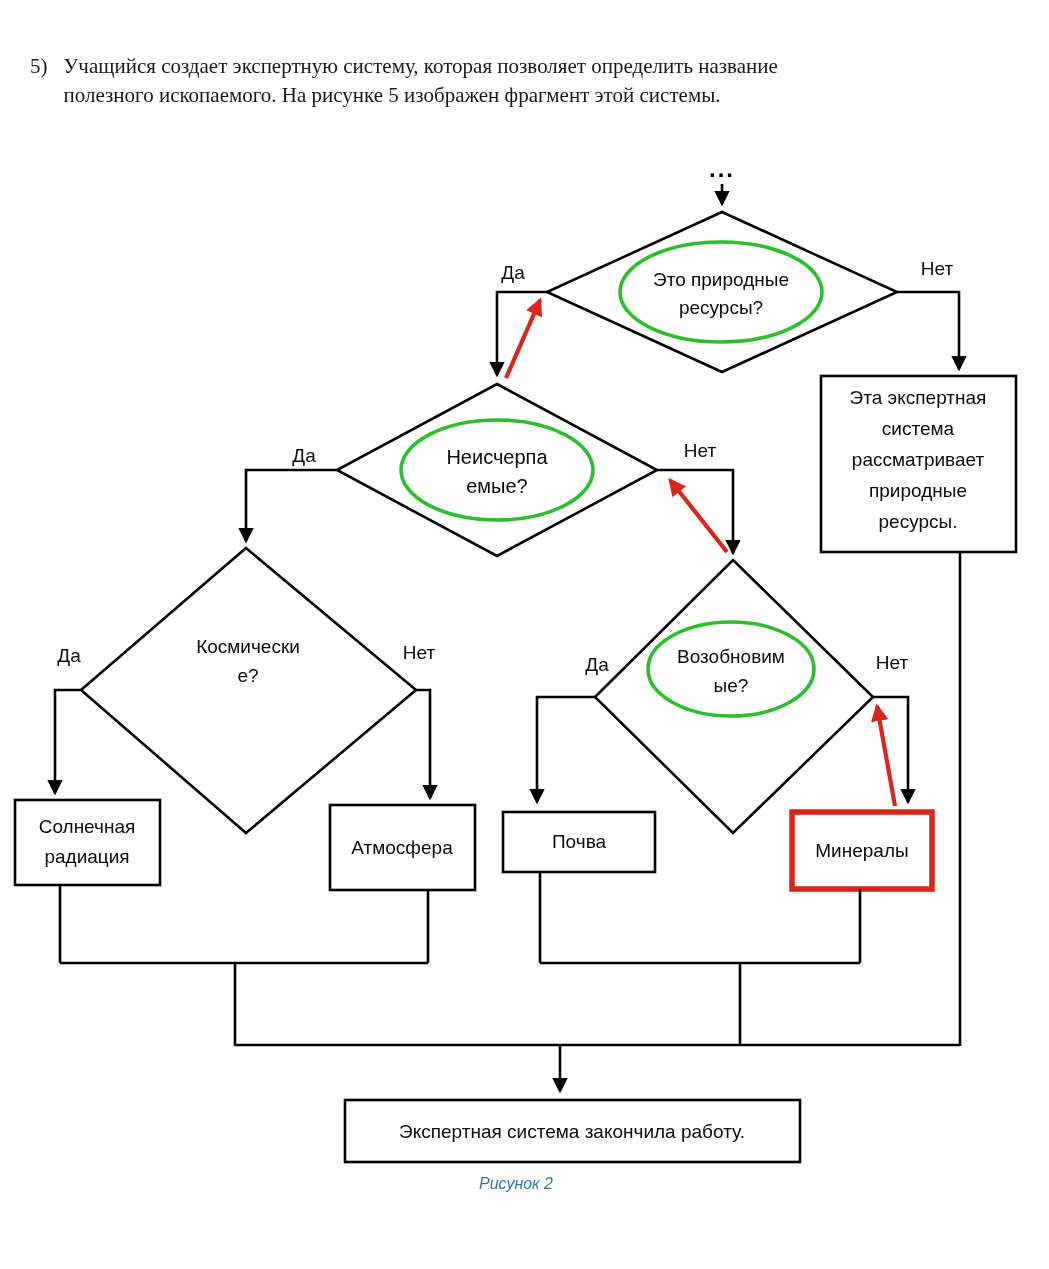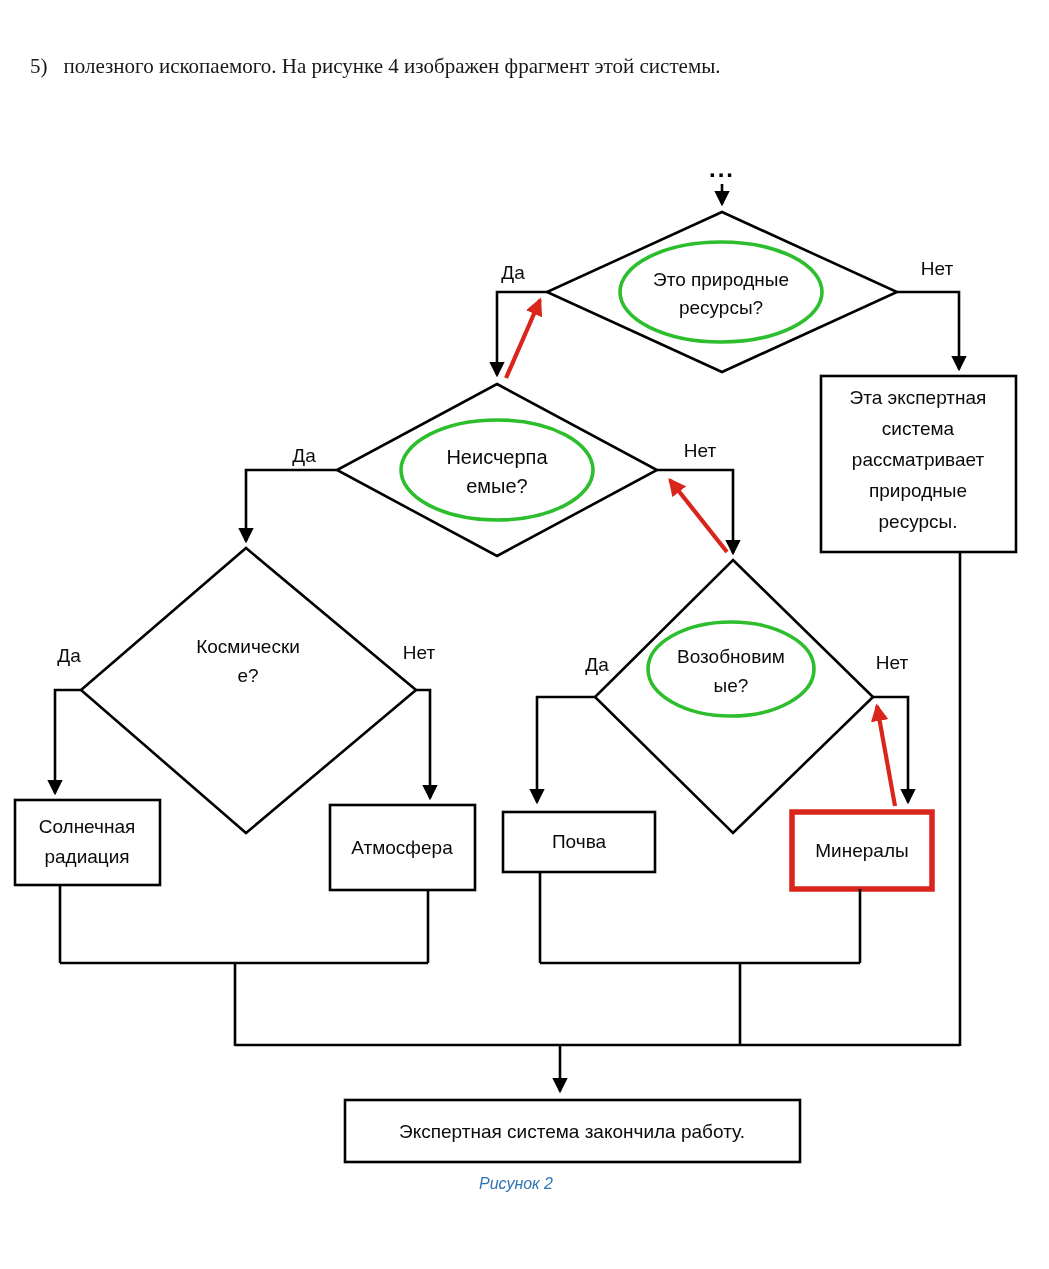--- a/index.html
+++ b/index.html
@@ -58,21 +58,22 @@
   }
 </style>
 </head>
 <body>
 
 <div class="page">
 
   <div class="question">
     <span class="qnum">5)</span>
     <div class="qtext">
-      <div>полезного ископаемого. На рисунке 4 изображен фрагмент этой системы.</div>
+      <div>Учащийся создает экспертную систему, которая позволяет определить название</div>
+      <div>полезного ископаемого. На рисунке 5 изображен фрагмент этой системы.</div>
     </div>
   </div>
 
   <svg class="flow" width="1049" height="1269" viewBox="0 0 1049 1269">
     <defs>
       <marker id="mb" viewBox="0 0 10 10" refX="8.5" refY="5" markerWidth="6" markerHeight="6" orient="auto-start-reverse">
         <path d="M0,0 L10,5 L0,10 Z" fill="#000000"></path>
       </marker>
       <marker id="mr" viewBox="0 0 10 10" refX="8.5" refY="5" markerWidth="4.2" markerHeight="4.2" orient="auto-start-reverse">
         <path d="M0,0 L10,5 L0,10 Z" fill="#da251c"></path>

